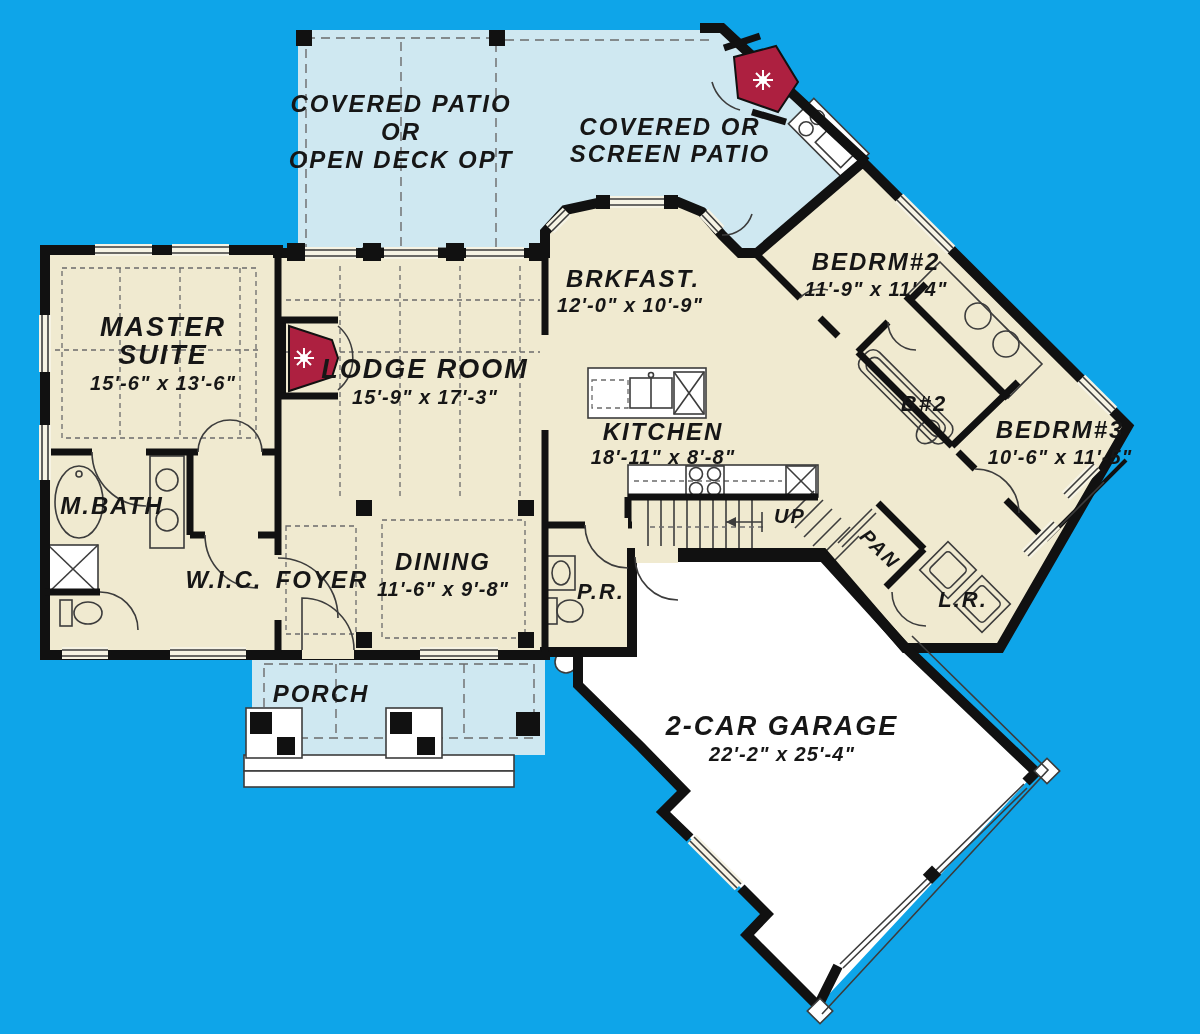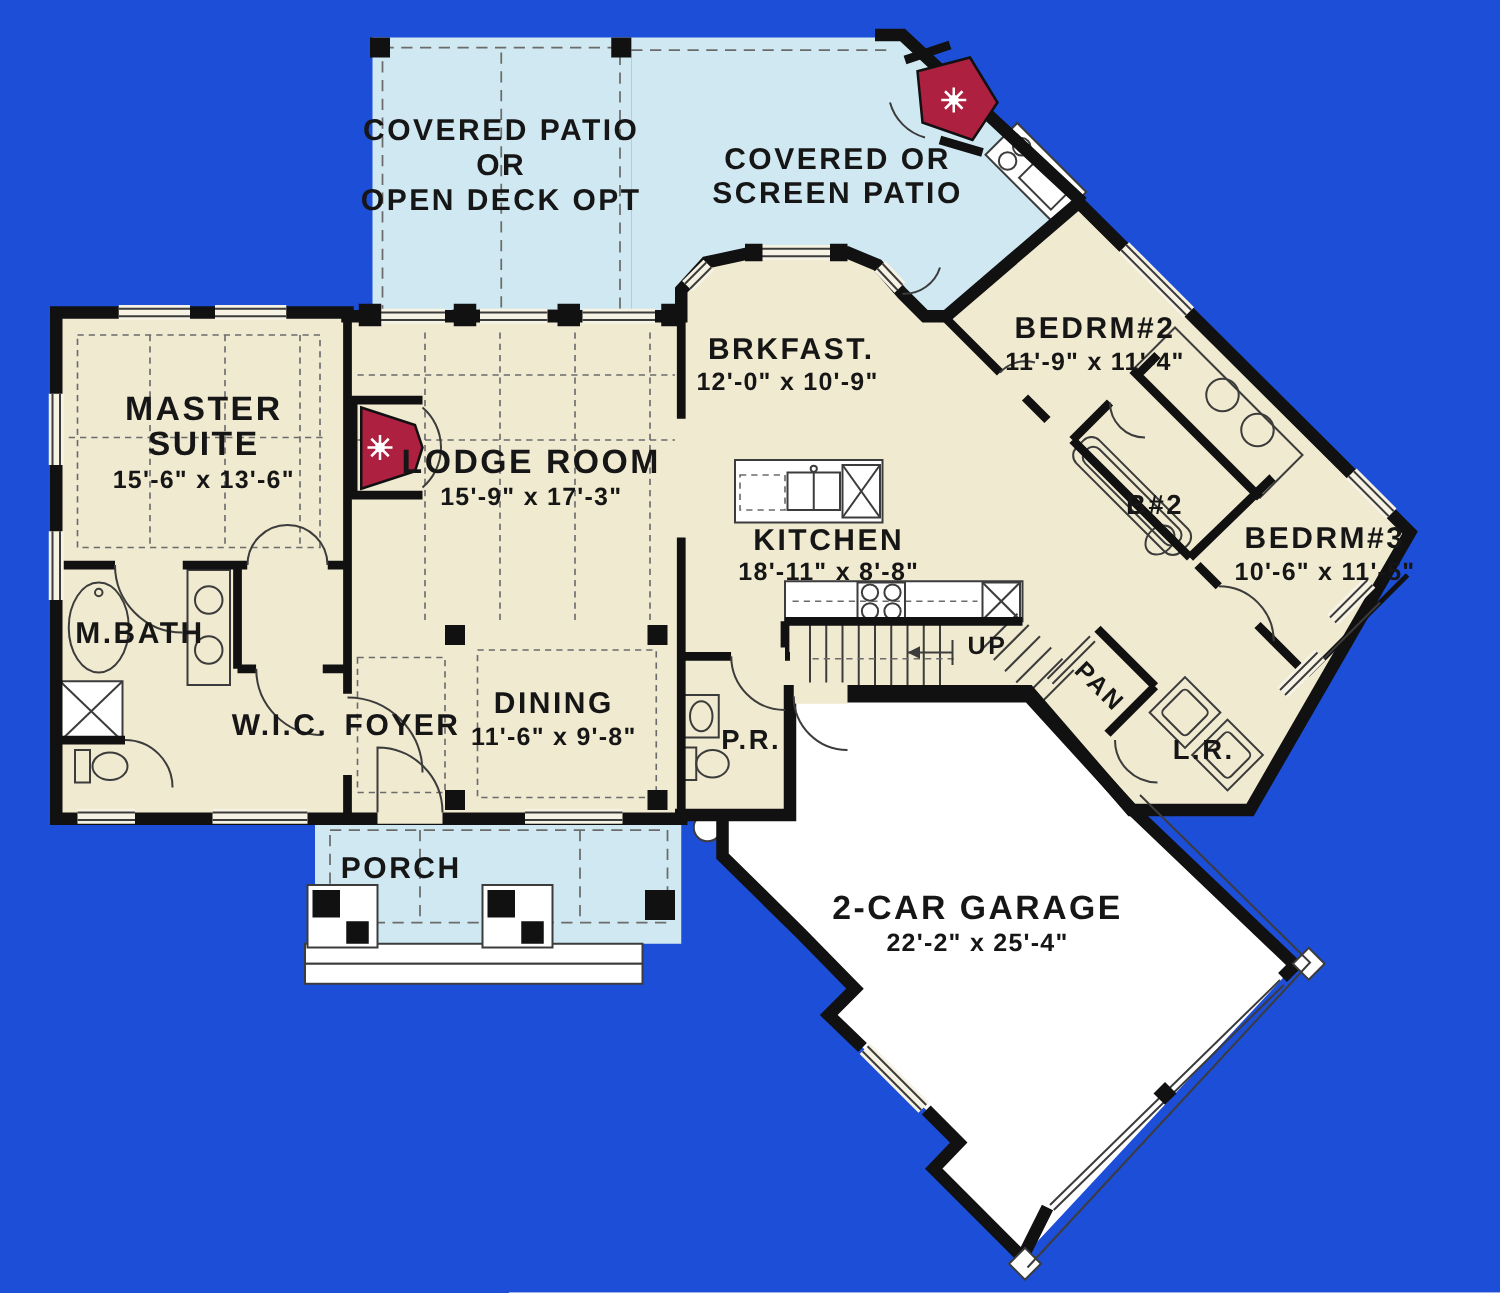--- a/index.html
+++ b/index.html
@@ -1,16 +1,16 @@
 <!DOCTYPE html>
 <html><head>
 <meta charset="utf-8">
 <style>
   html,body{margin:0;padding:0;background:#ffffff;}
-  .stage{position:relative;width:1200px;height:1034px;background:#1d4ed8;overflow:hidden;}
+  .stage{position:relative;width:1200px;height:1034px;background:#0ea5e9;overflow:hidden;font-style:italic;}
   svg{position:absolute;left:0;top:0;}
   .wall{stroke:#111;stroke-width:10;fill:none;stroke-linecap:butt;stroke-linejoin:miter;}
   .wall7{stroke:#111;stroke-width:7;fill:none;stroke-linecap:butt;}
   .wall4{stroke:#111;stroke-width:4;fill:none;}
   .thin{stroke:#3c3c3c;stroke-width:1.6;fill:none;}
   .thinf{stroke:#3c3c3c;stroke-width:1.6;fill:#ffffff;}
   .dash{stroke:#6b6b6b;stroke-width:1.4;fill:none;stroke-dasharray:9 6;}
   .dashf{stroke:#6b6b6b;stroke-width:1.3;fill:none;stroke-dasharray:5 4;}
   .erase{fill:#f0ead0;stroke:none;}
   .post{fill:#111;stroke:none;}

